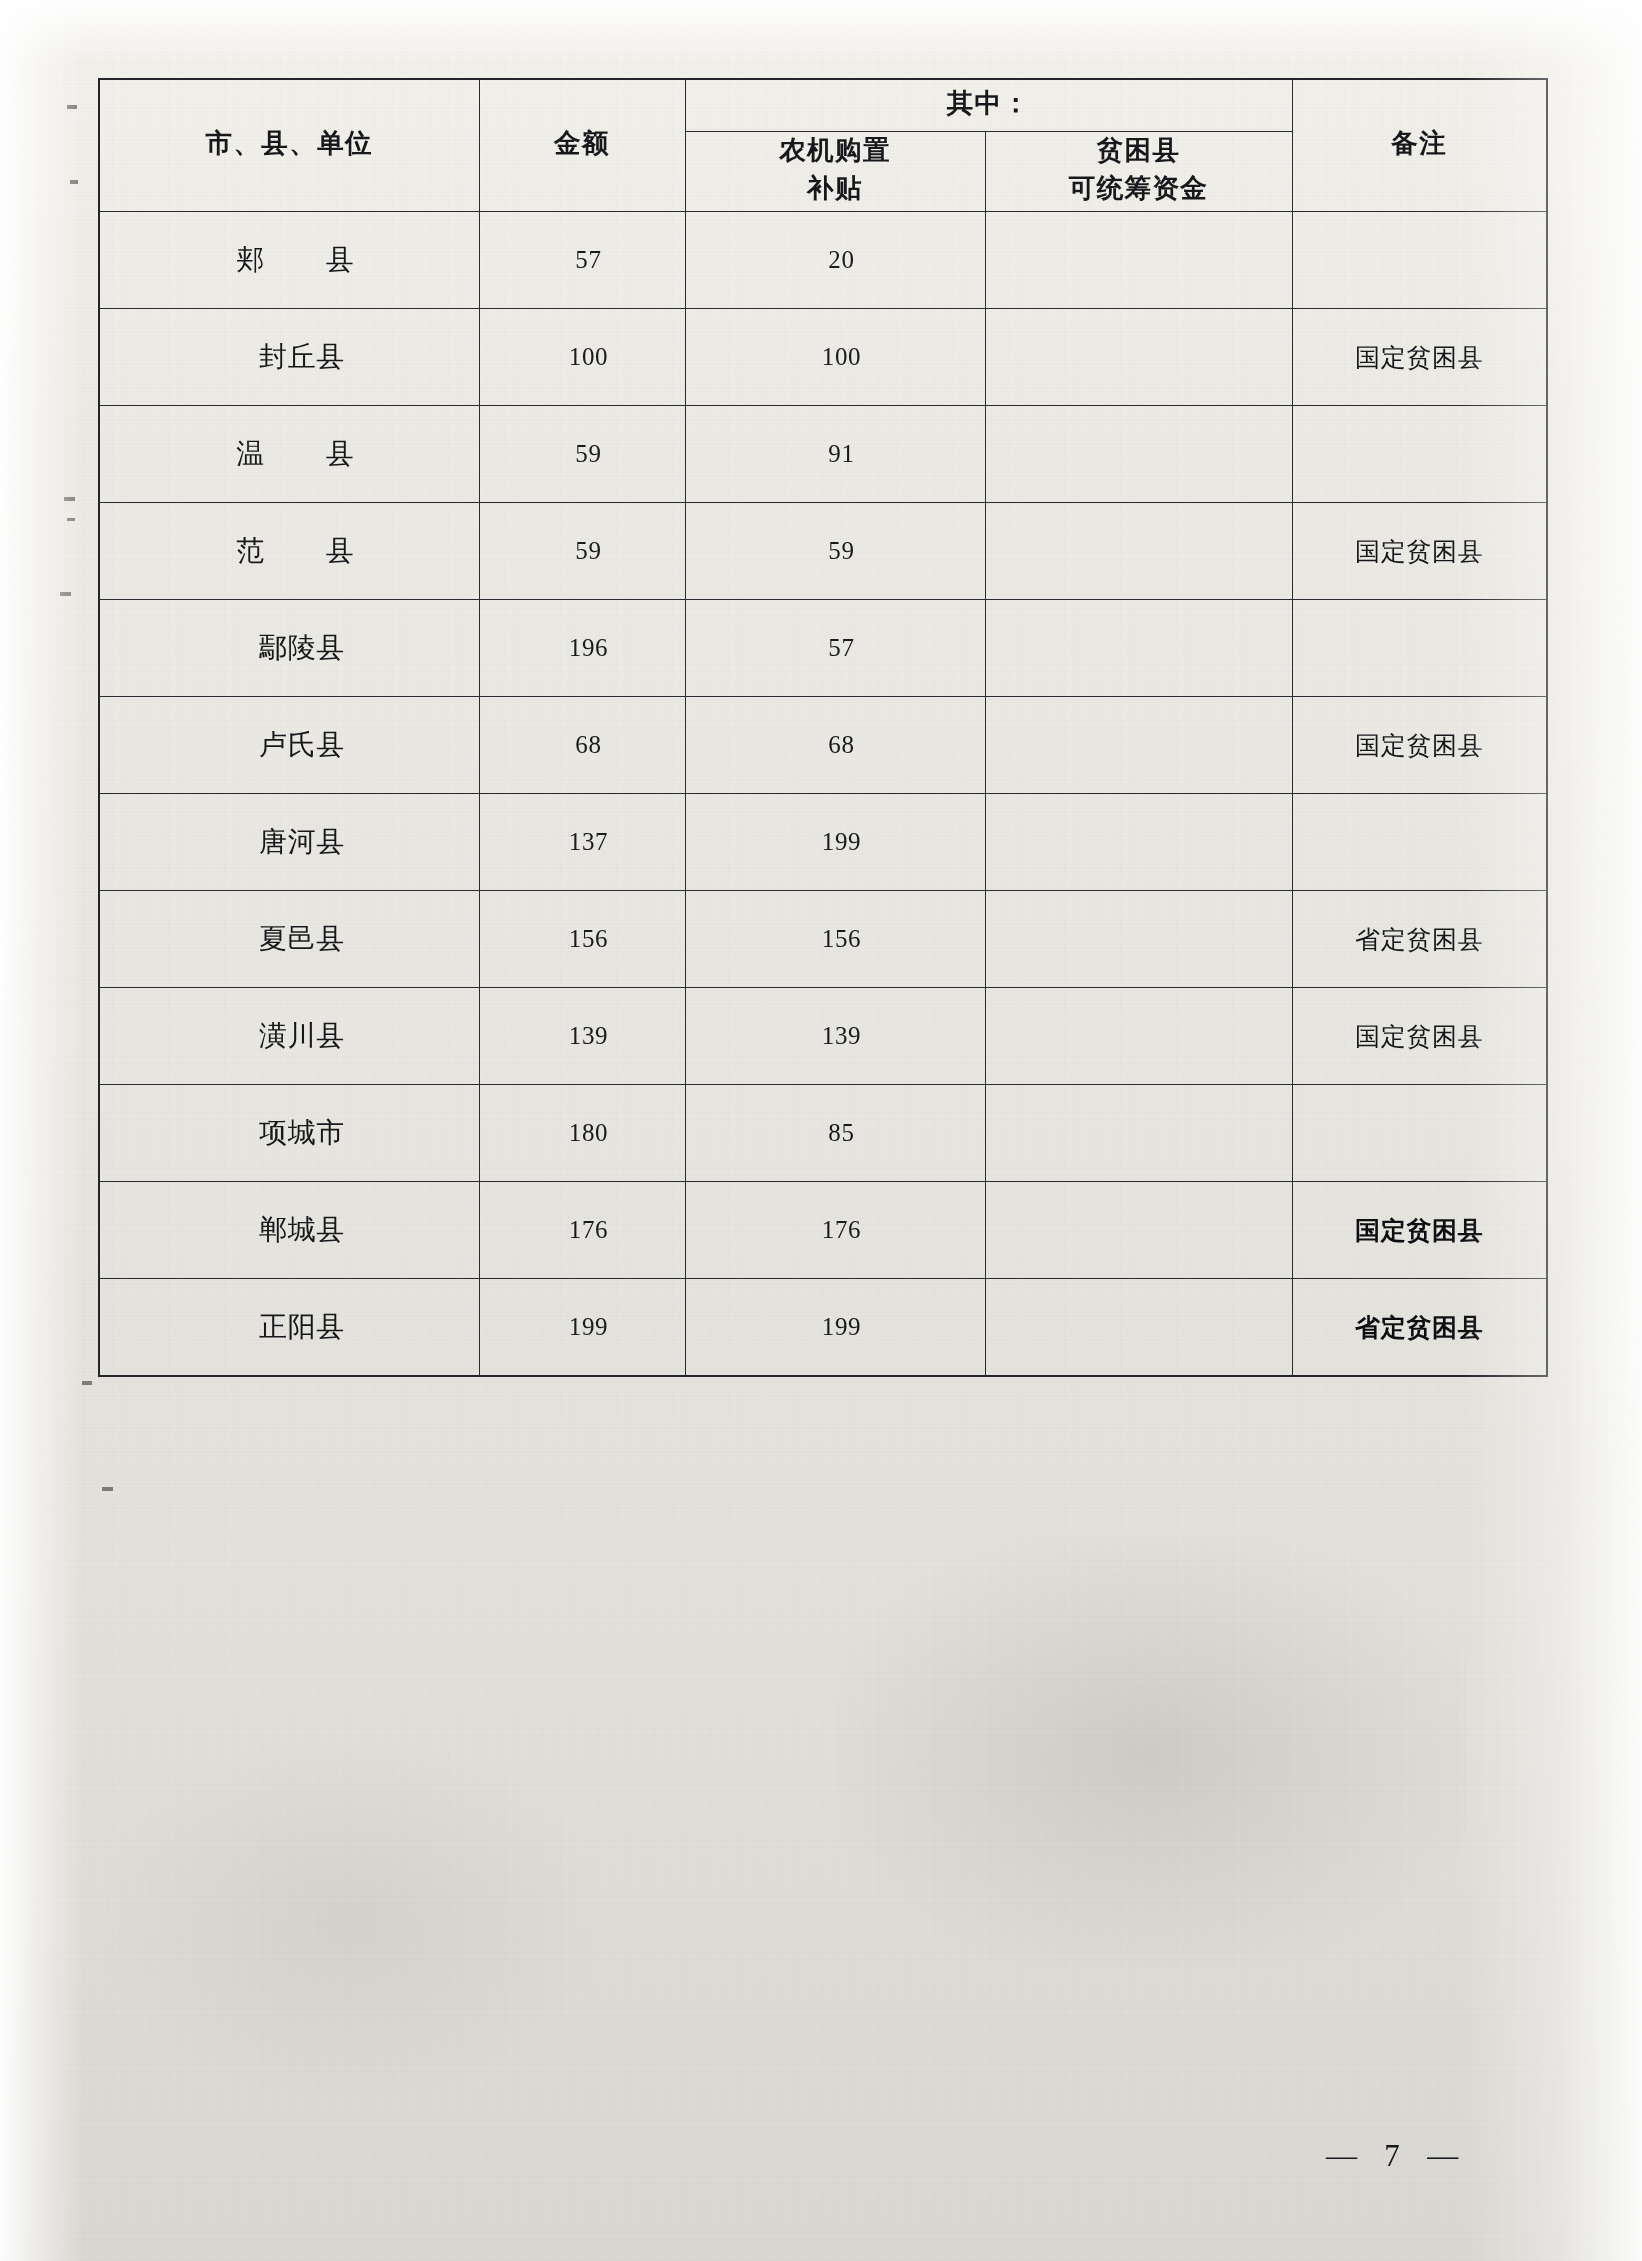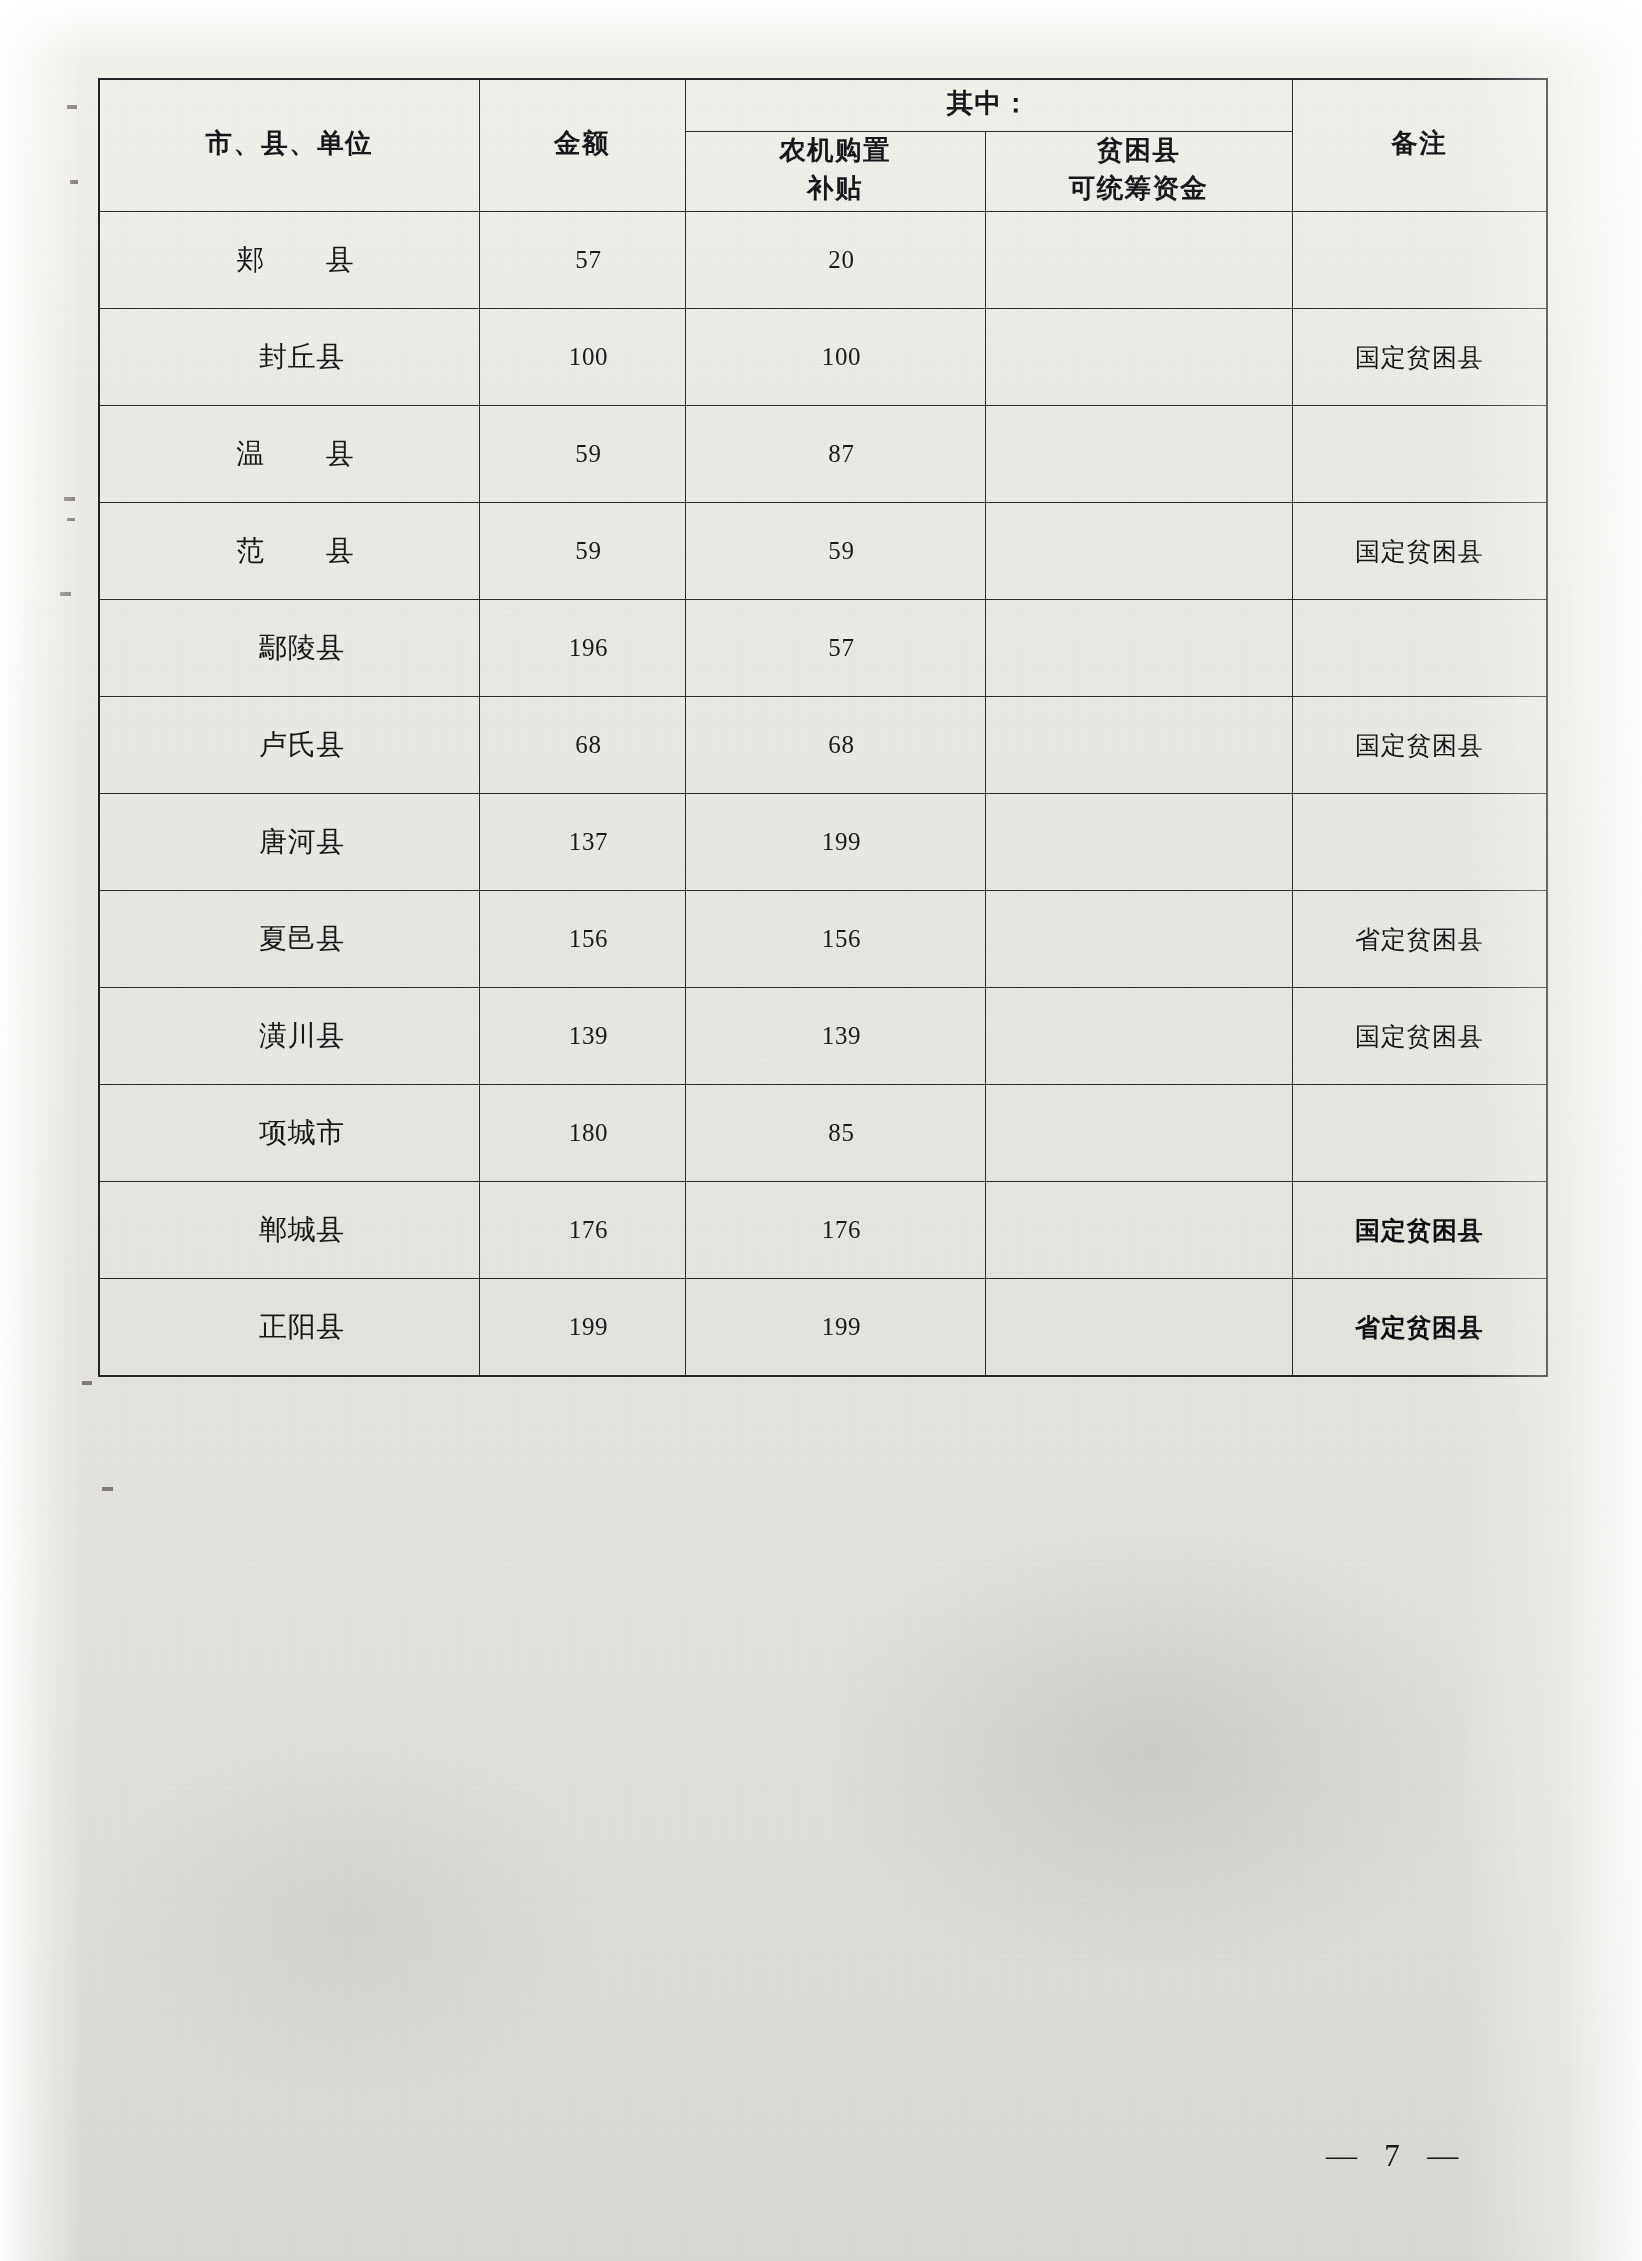--- a/index.html
+++ b/index.html
@@ -219,21 +219,21 @@
           <tr>
             <td class="cell-name">封丘县</td>
             <td class="cell-num">100</td>
             <td class="cell-num">100</td>
             <td class="cell-num"></td>
             <td class="cell-note">国定贫困县</td>
           </tr>
           <tr>
             <td class="cell-name"><span class="name-spaced">温　县</span></td>
             <td class="cell-num">59</td>
-            <td class="cell-num">87</td>
+            <td class="cell-num">91</td>
             <td class="cell-num"></td>
             <td class="cell-note"></td>
           </tr>
           <tr>
             <td class="cell-name"><span class="name-spaced">范　县</span></td>
             <td class="cell-num">59</td>
             <td class="cell-num">59</td>
             <td class="cell-num"></td>
             <td class="cell-note">国定贫困县</td>
           </tr>

